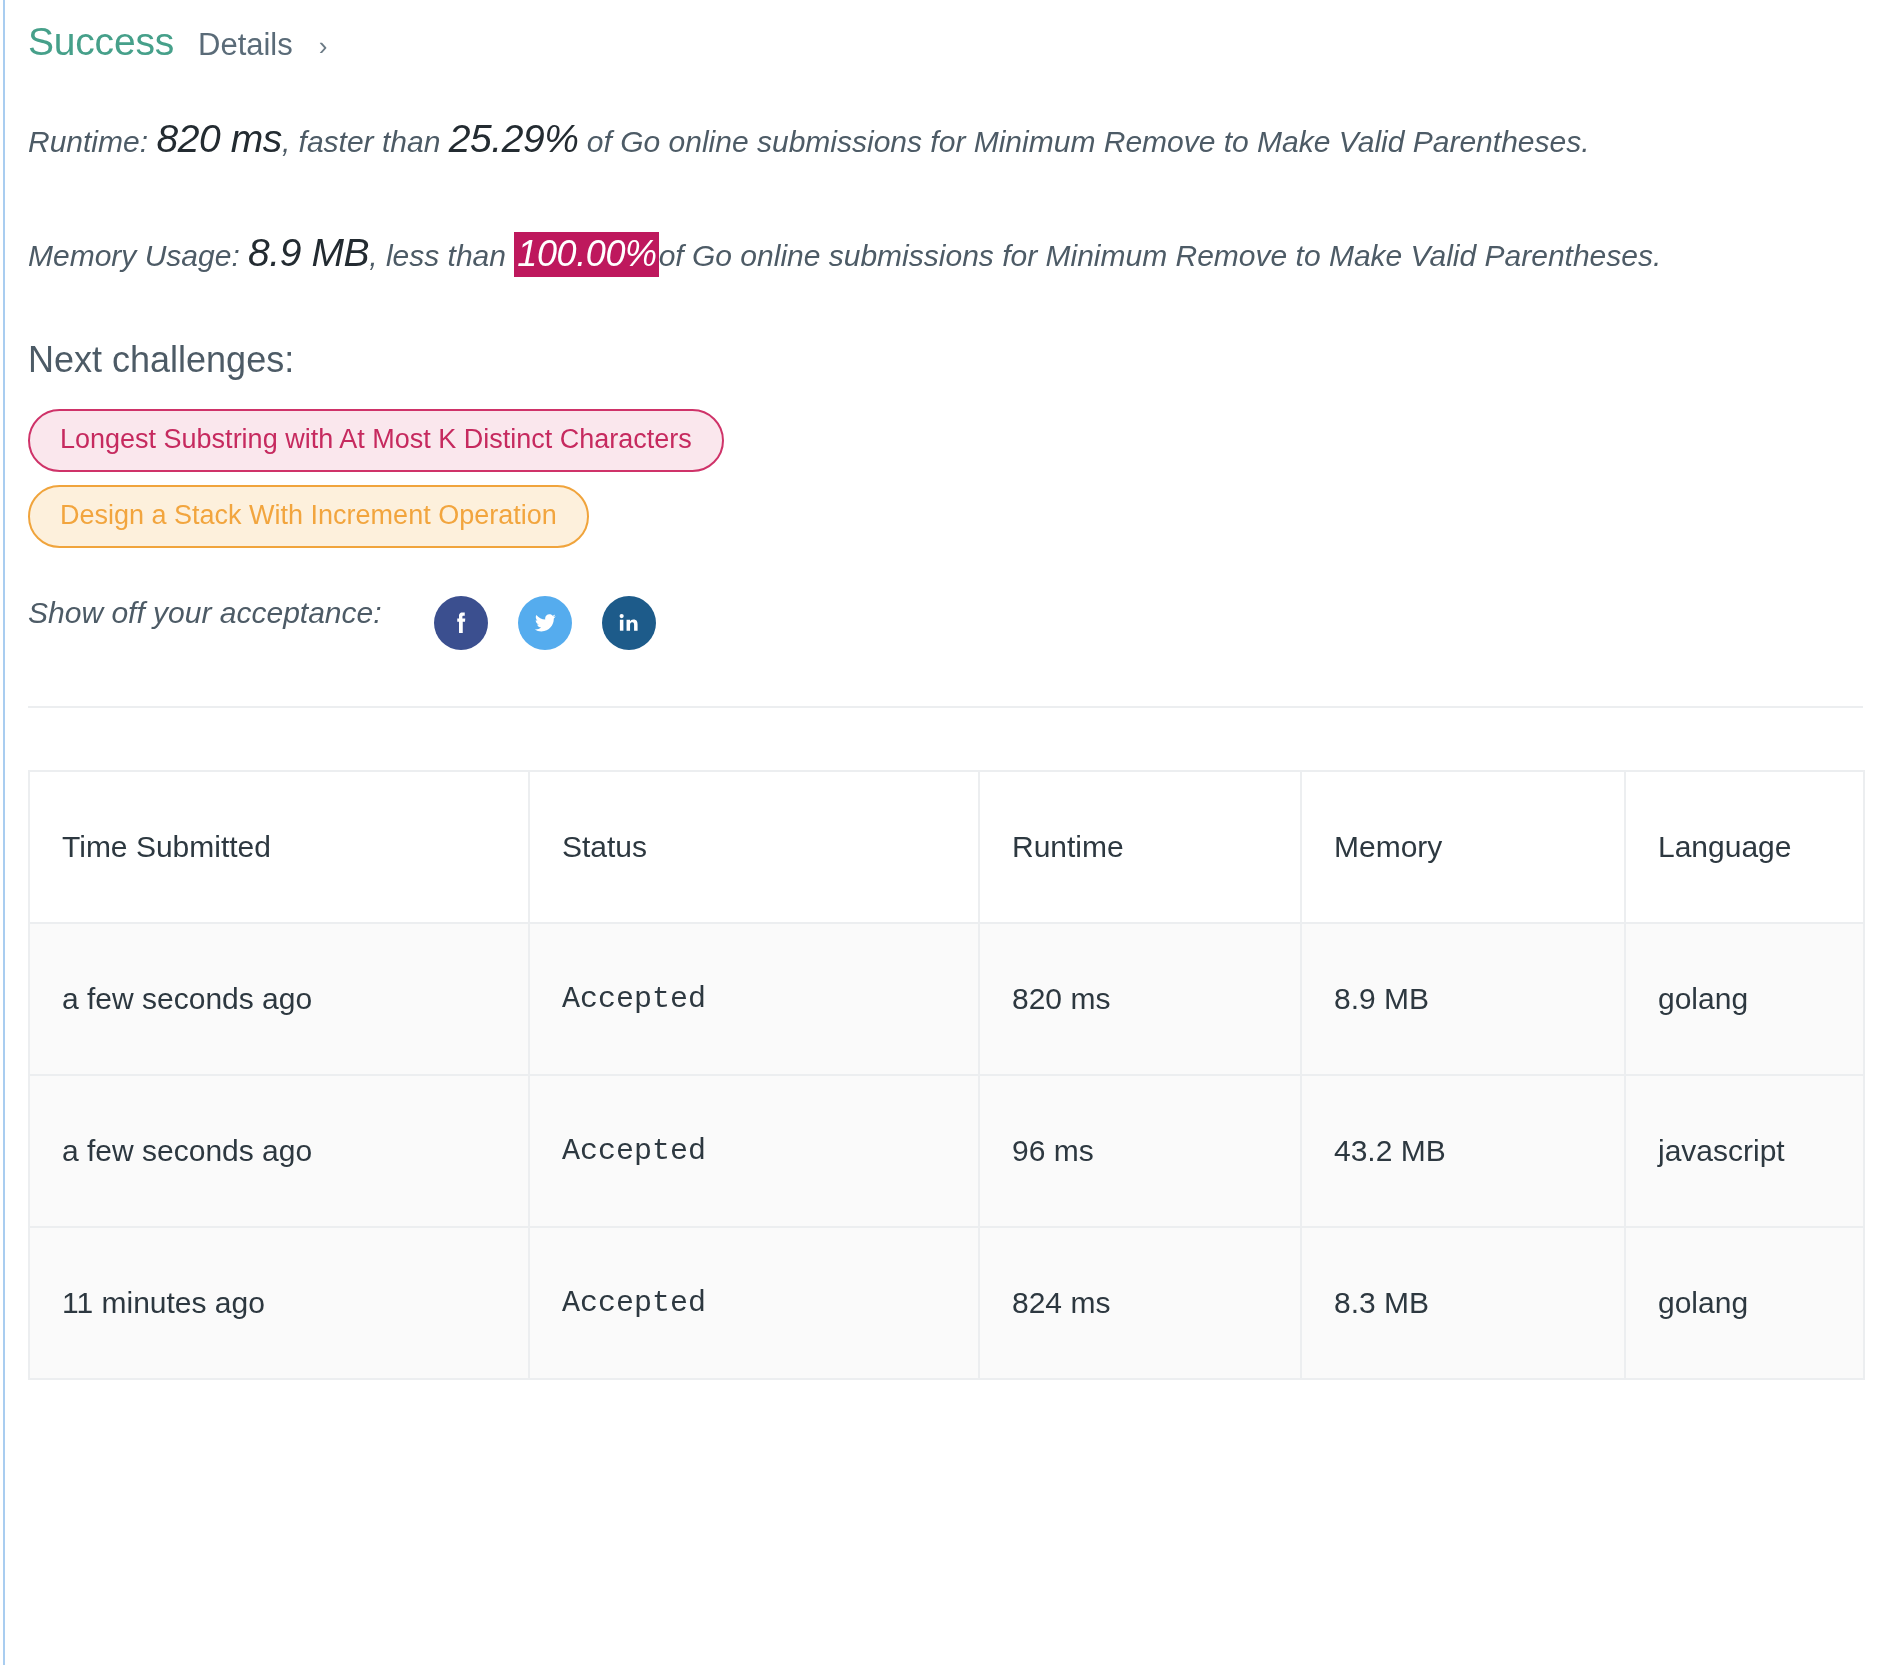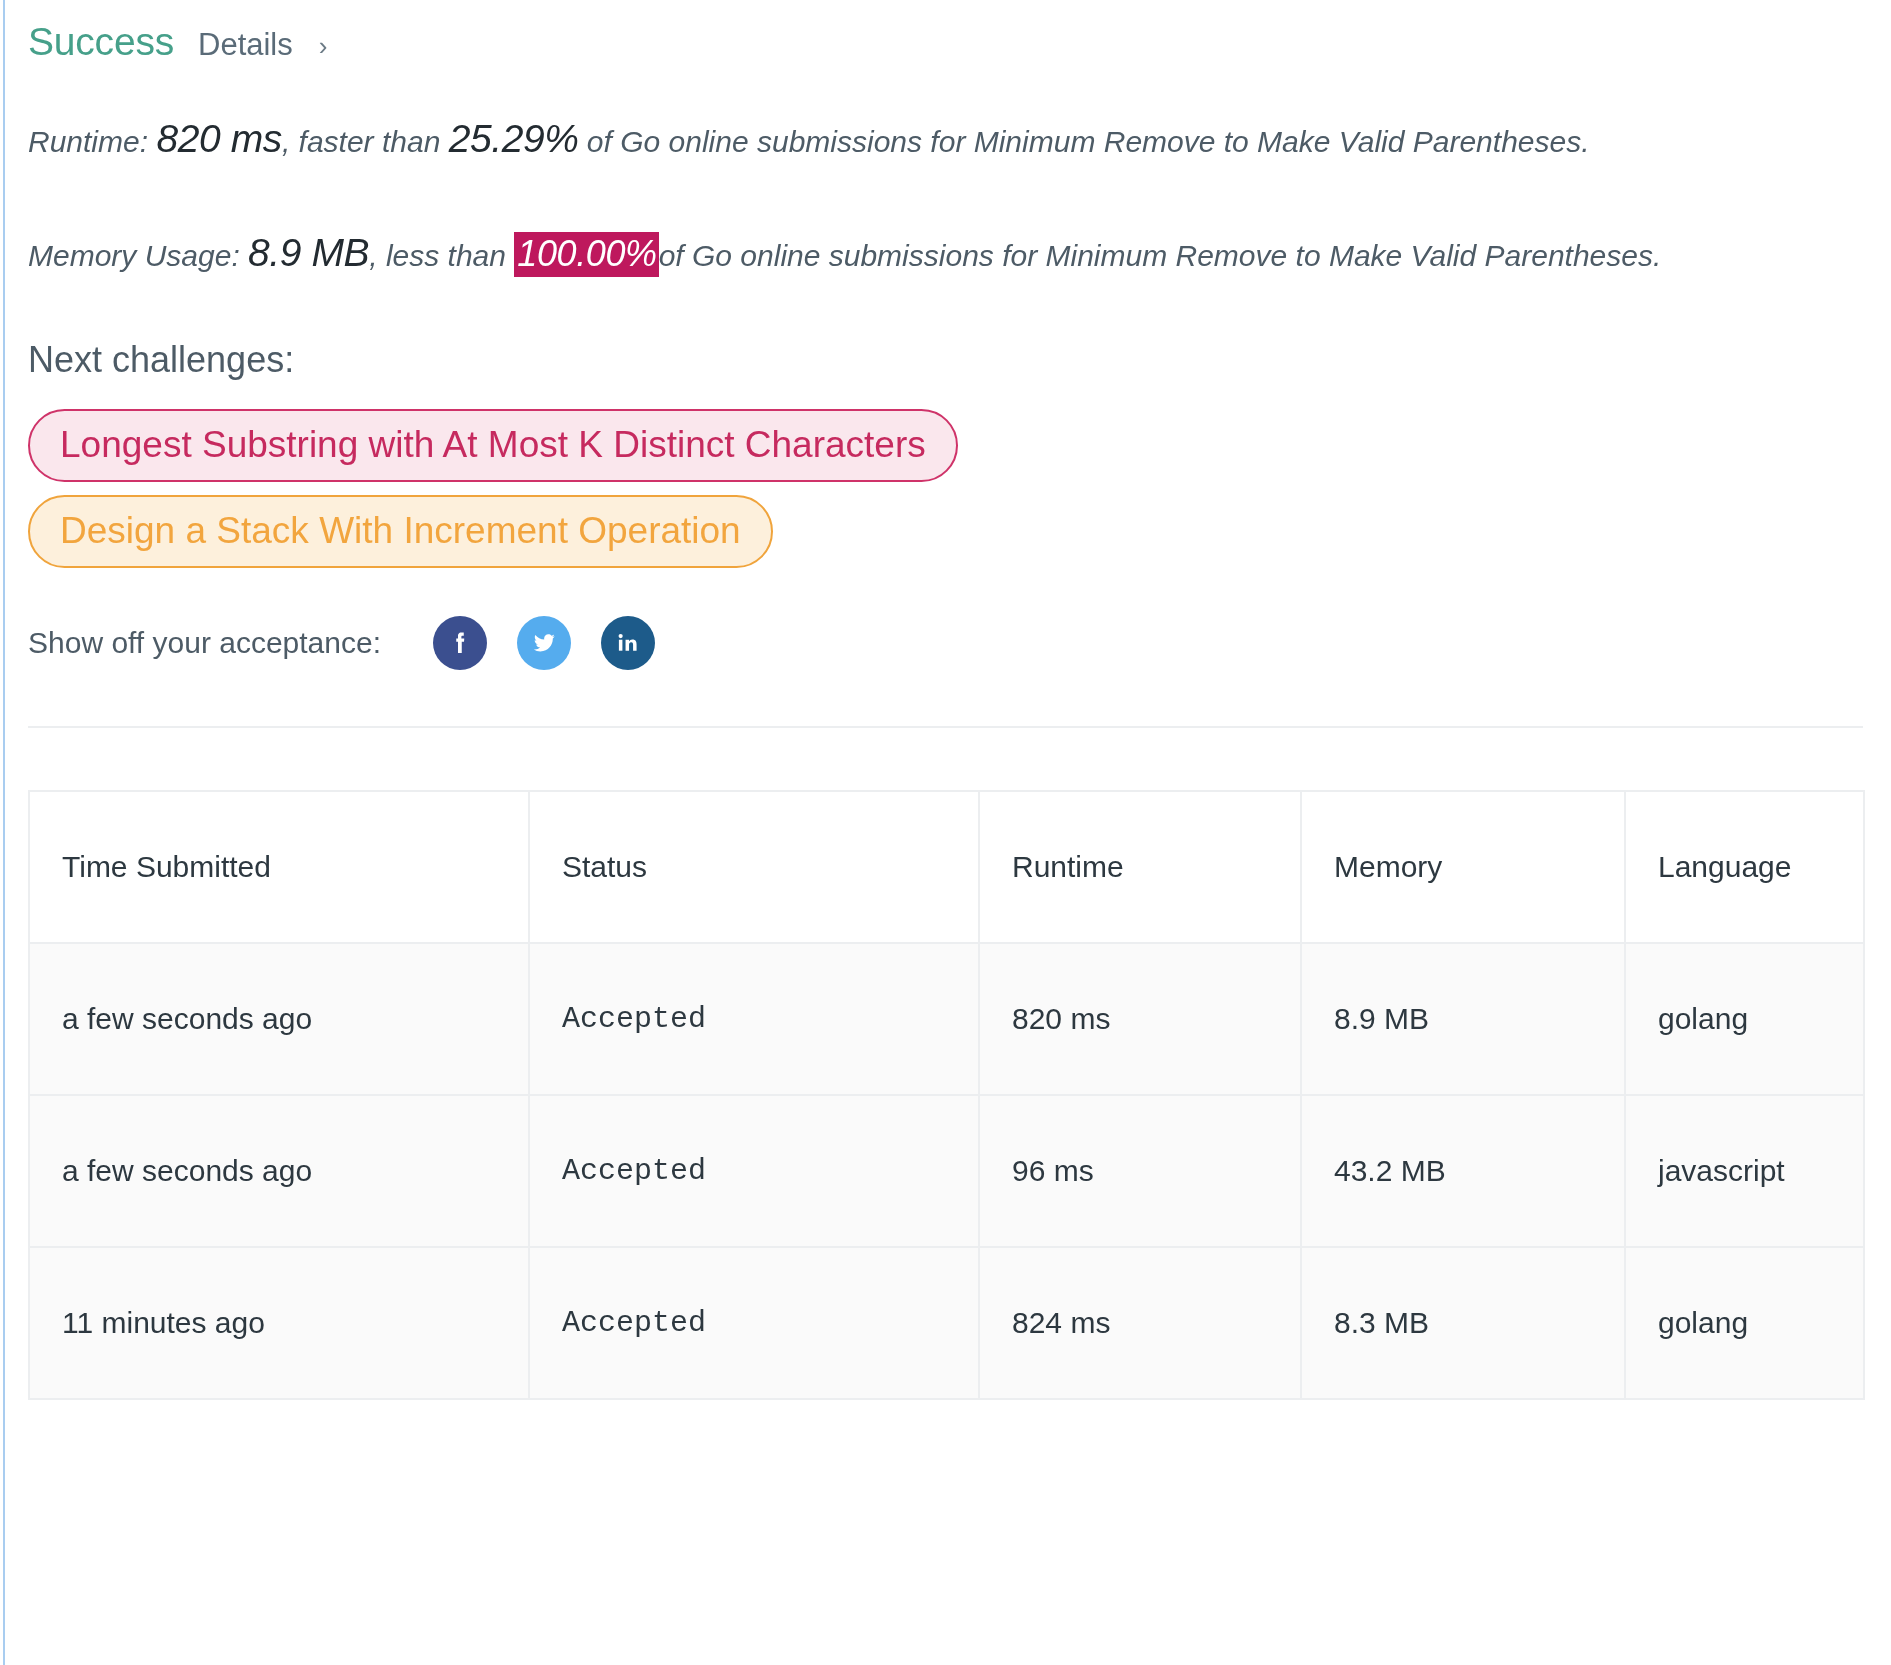--- a/index.html
+++ b/index.html
@@ -104,36 +104,36 @@
     margin-top: 28px;
     display: flex;
     flex-direction: column;
     align-items: flex-start;
     gap: 13px;
   }
   .tag {
     display: inline-block;
     border-radius: 999px;
     border: 2px solid transparent;
-    font-size: 37px;
+    font-size: 27px;
     line-height: 1;
     padding: 15px 30px 17px 30px;
     cursor: pointer;
     white-space: nowrap;
   }
   .tag.pink   { background: #fae7ed; border-color: #cf3369; color: #c62a5f; }
   .tag.green  { background: #e6f3e1; border-color: #66af62; color: #6aaf66; }
   .tag.orange { background: #fdf0dc; border-color: #f0a43c; color: #f2a53e; }
 
   
   .share-row {
     display: flex;
-    align-items: center;
     gap: 30px;
     margin-top: 48px;
+    font-style: italic;
   }
   .share-label {
     font-size: 30px;
     color: #4d5b66;
     margin-right: 22px;
   }
   .social {
     width: 54px;
     height: 54px;
     border-radius: 50%;

